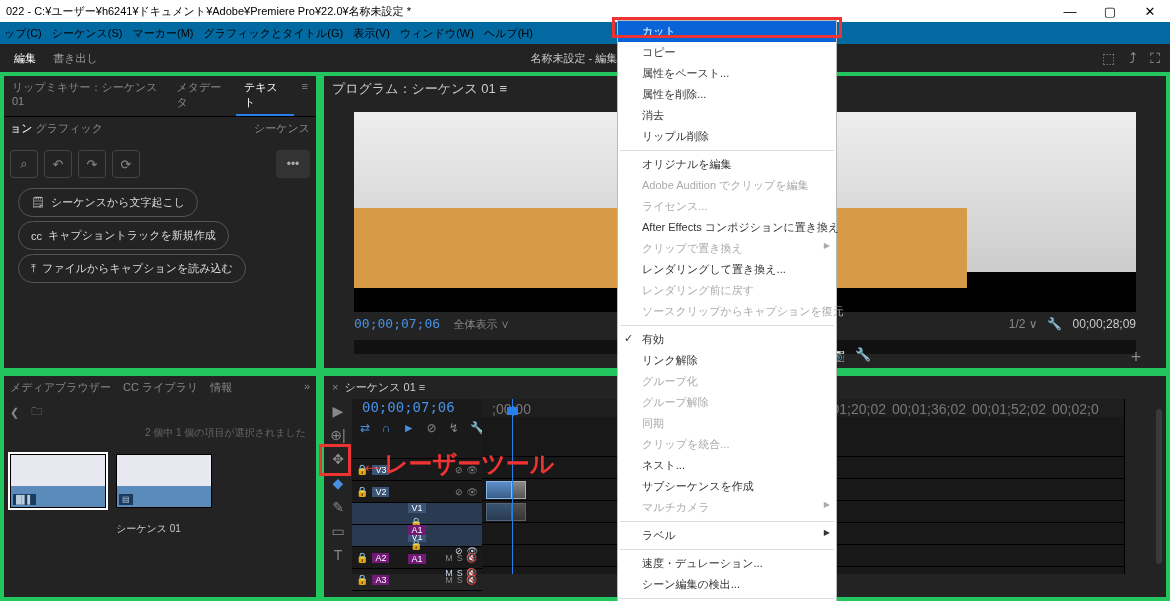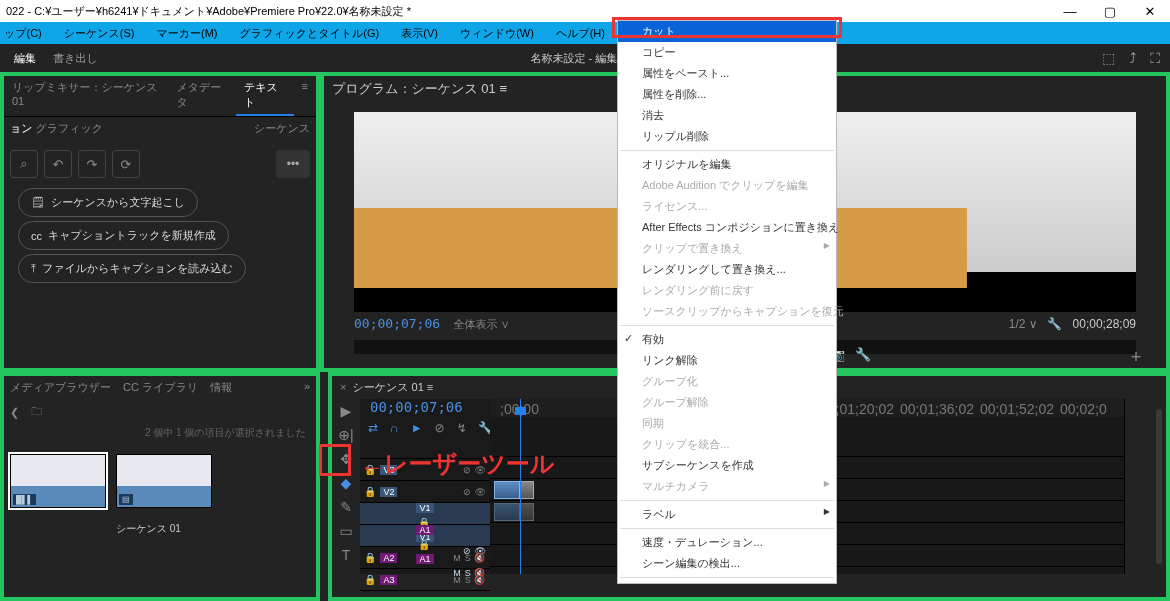--- a/index.html
+++ b/index.html
@@ -3,21 +3,21 @@
 <meta charset="utf-8">
 <style>
   * { box-sizing: border-box; margin: 0; padding: 0; font-family: 'Meiryo', 'Segoe UI', sans-serif; }
   body { background: #232323; color: #ccc; width: 1170px; height: 601px; overflow: hidden; font-size: 12px; position: relative; }
 
   .titlebar { height: 22px; background: #fff; color: #000; display: flex; align-items: center; padding: 0 6px; position: relative; }
   .titlebar .title { font-size: 11px; }
   .winctrls { position: absolute; right: 0; top: 0; display: flex; }
   .winctrls span { width: 40px; height: 22px; display: flex; align-items: center; justify-content: center; font-size: 13px; }
 
-  .menubar { height: 22px; background: #0ea5e9; color: #000; display: flex; align-items: center; padding: 0 4px; font-size: 11px; gap: 12px; }
+  .menubar { height: 22px; background: #0369a1; color: #000; display: flex; align-items: center; padding: 0 4px; font-size: 11px; }
   .menubar span { margin-right: 10px; }
 
   .workspace-bar { height: 28px; background: #232323; display: flex; align-items: center; padding: 0 14px; position: relative; }
   .workspace-bar .tabs span { font-size: 11px; color: #999; margin-right: 14px; }
   .workspace-bar .center { position: absolute; left: 50%; transform: translateX(-50%); font-size: 11px; color: #ccc; }
   .workspace-bar .right { position: absolute; right: 10px; display: flex; gap: 14px; }
   .workspace-bar .right span { font-size: 14px; color: #999; }
 
   .panels-row { display: flex; height: 300px; }
   .panel { border: 4px solid #22c55e; background: #232323; }
@@ -58,21 +58,21 @@
   .media-tabs { display: flex; font-size: 11px; padding: 4px 6px; gap: 12px; color: #888; position: relative; }
   .media-tabs .chevrons { margin-left: auto; }
   .media-search { display: flex; align-items: center; padding: 4px 6px; gap: 12px; color: #888; font-size: 11px; }
   .media-hint { text-align: right; font-size: 10px; color: #666; padding: 0 10px; }
   .thumbs-row { display: flex; gap: 10px; padding: 14px 6px; }
   .thumb { width: 96px; }
   .thumb .img { width: 96px; height: 54px; background: linear-gradient(#e8e8f0 60%, #5a8bbb 60%); border: 1px solid #000; position: relative; }
   .thumb .badge { position: absolute; left: 2px; bottom: 2px; background: #1a3b5e; font-size: 8px; padding: 1px 3px; color:#bcd; }
   .thumb .name { font-size: 10px; margin-top: 14px; color: #ccc; }
 
-  .timeline-panel { flex: 1; position: relative; margin-left: 8px; }
+  .timeline-panel { flex: 1; position: relative; }
   .tl-tab { padding: 4px 8px; font-size: 11px; color: #ccc; }
   .tl-tab::before { content: '×'; margin-right: 6px; color: #888; }
   .tl-tc { color: #4a90e2; font-family: monospace; font-size: 14px; padding-left: 10px; }
   .tl-body { display: flex; height: 175px; }
   .tool-col { width: 28px; background: #232323; display: flex; flex-direction: column; align-items: center; gap: 8px; padding-top: 4px; position: relative; }
   .tool-col span { font-size: 14px; color: #888; }
   .razor-box { position: absolute; left: 319px; top: 444px; width: 32px; height: 32px; border: 3px solid #e33; z-index: 50; }
   .razor-label { position: absolute; left: 360px; top: 448px; color: #e33; font-size: 24px; font-weight: bold; z-index: 50; }
 
   .track-head { width: 130px; background: #1a1a1a; }
@@ -378,20 +378,21 @@
     <div class="item">レンダリングして置き換え...</div>
     <div class="item dis">レンダリング前に戻す</div>
     <div class="item dis">ソースクリップからキャプションを復元</div>
     <div class="sep"></div>
     <div class="item chk">有効</div>
     <div class="item">リンク解除</div>
     <div class="item dis">グループ化</div>
     <div class="item dis">グループ解除</div>
     <div class="item dis">同期</div>
     <div class="item dis">クリップを統合...</div>
+    <div class="item">ネスト...</div>
     <div class="item">サブシーケンスを作成</div>
     <div class="item dis sub">マルチカメラ</div>
     <div class="sep"></div>
     <div class="item sub">ラベル</div>
     <div class="sep"></div>
     <div class="item">速度・デュレーション...</div>
     <div class="item">シーン編集の検出...</div>
     <div class="sep"></div>
   </div>
 <div class="ctx-box"></div>

